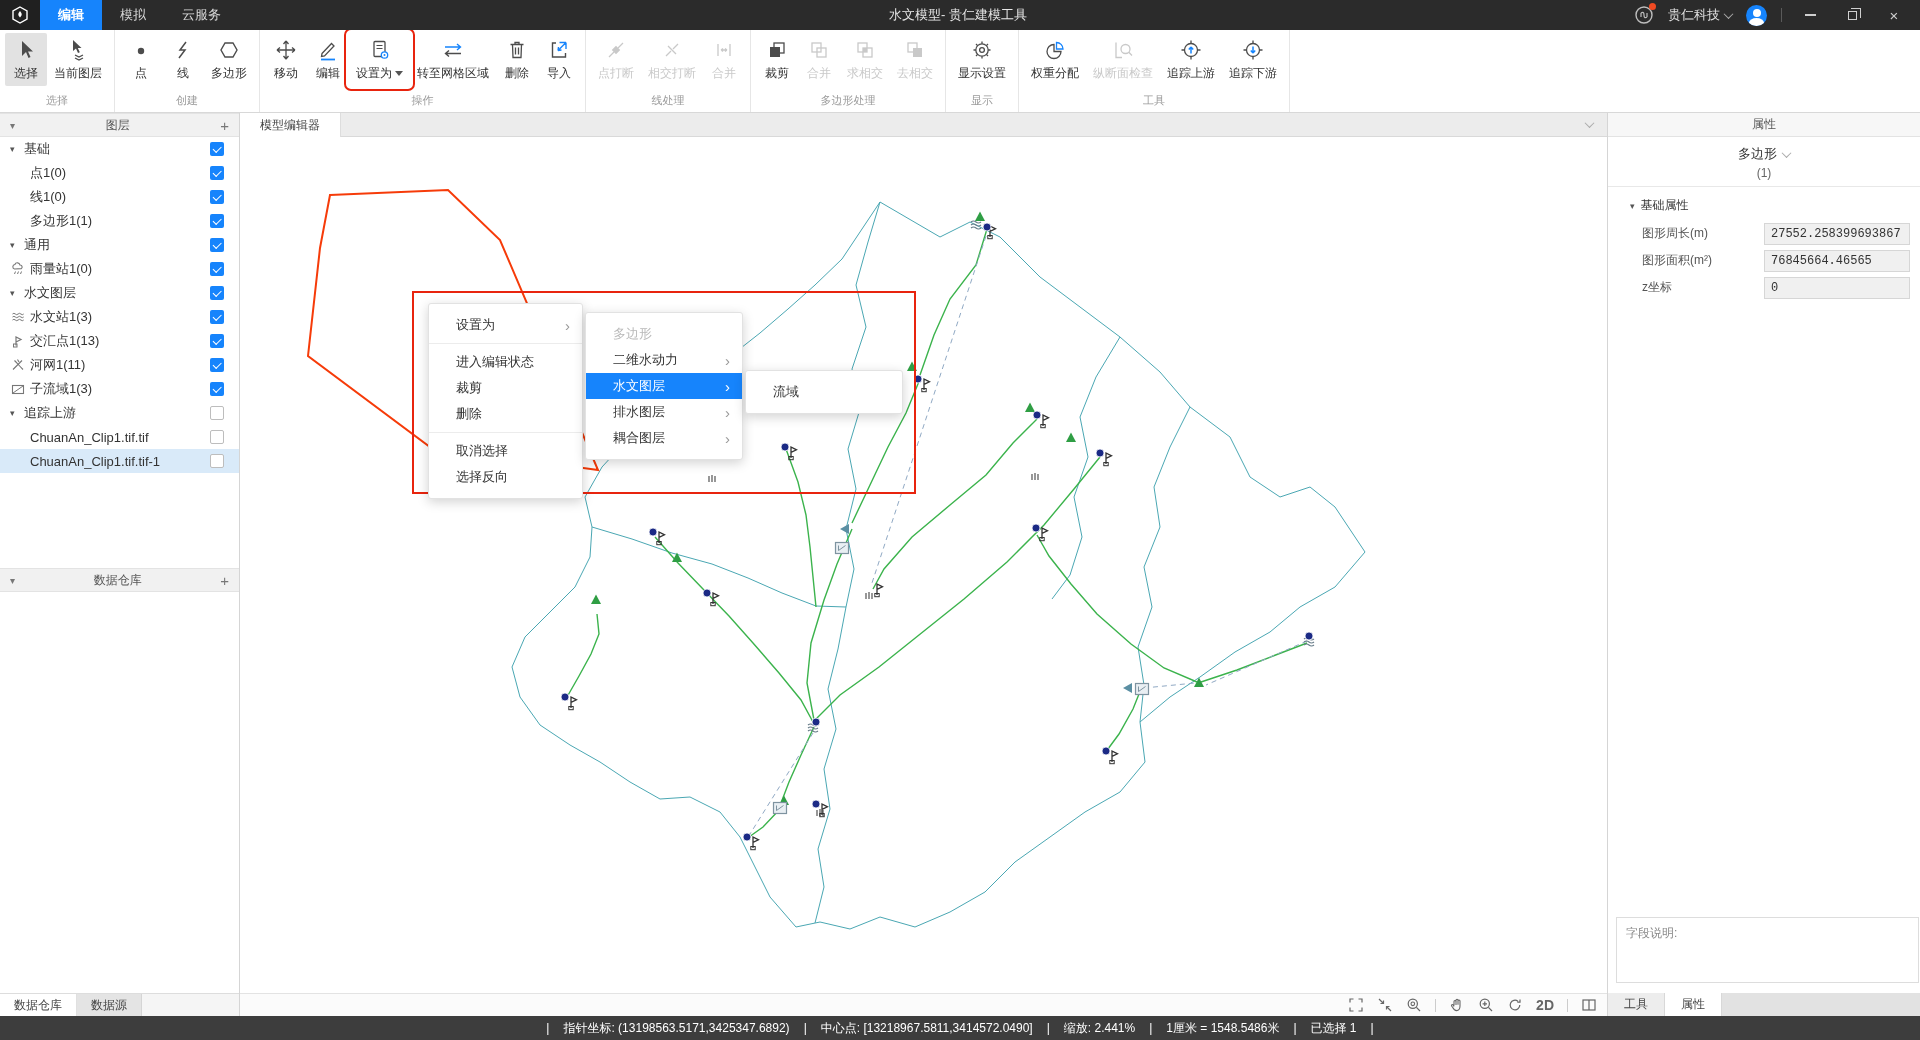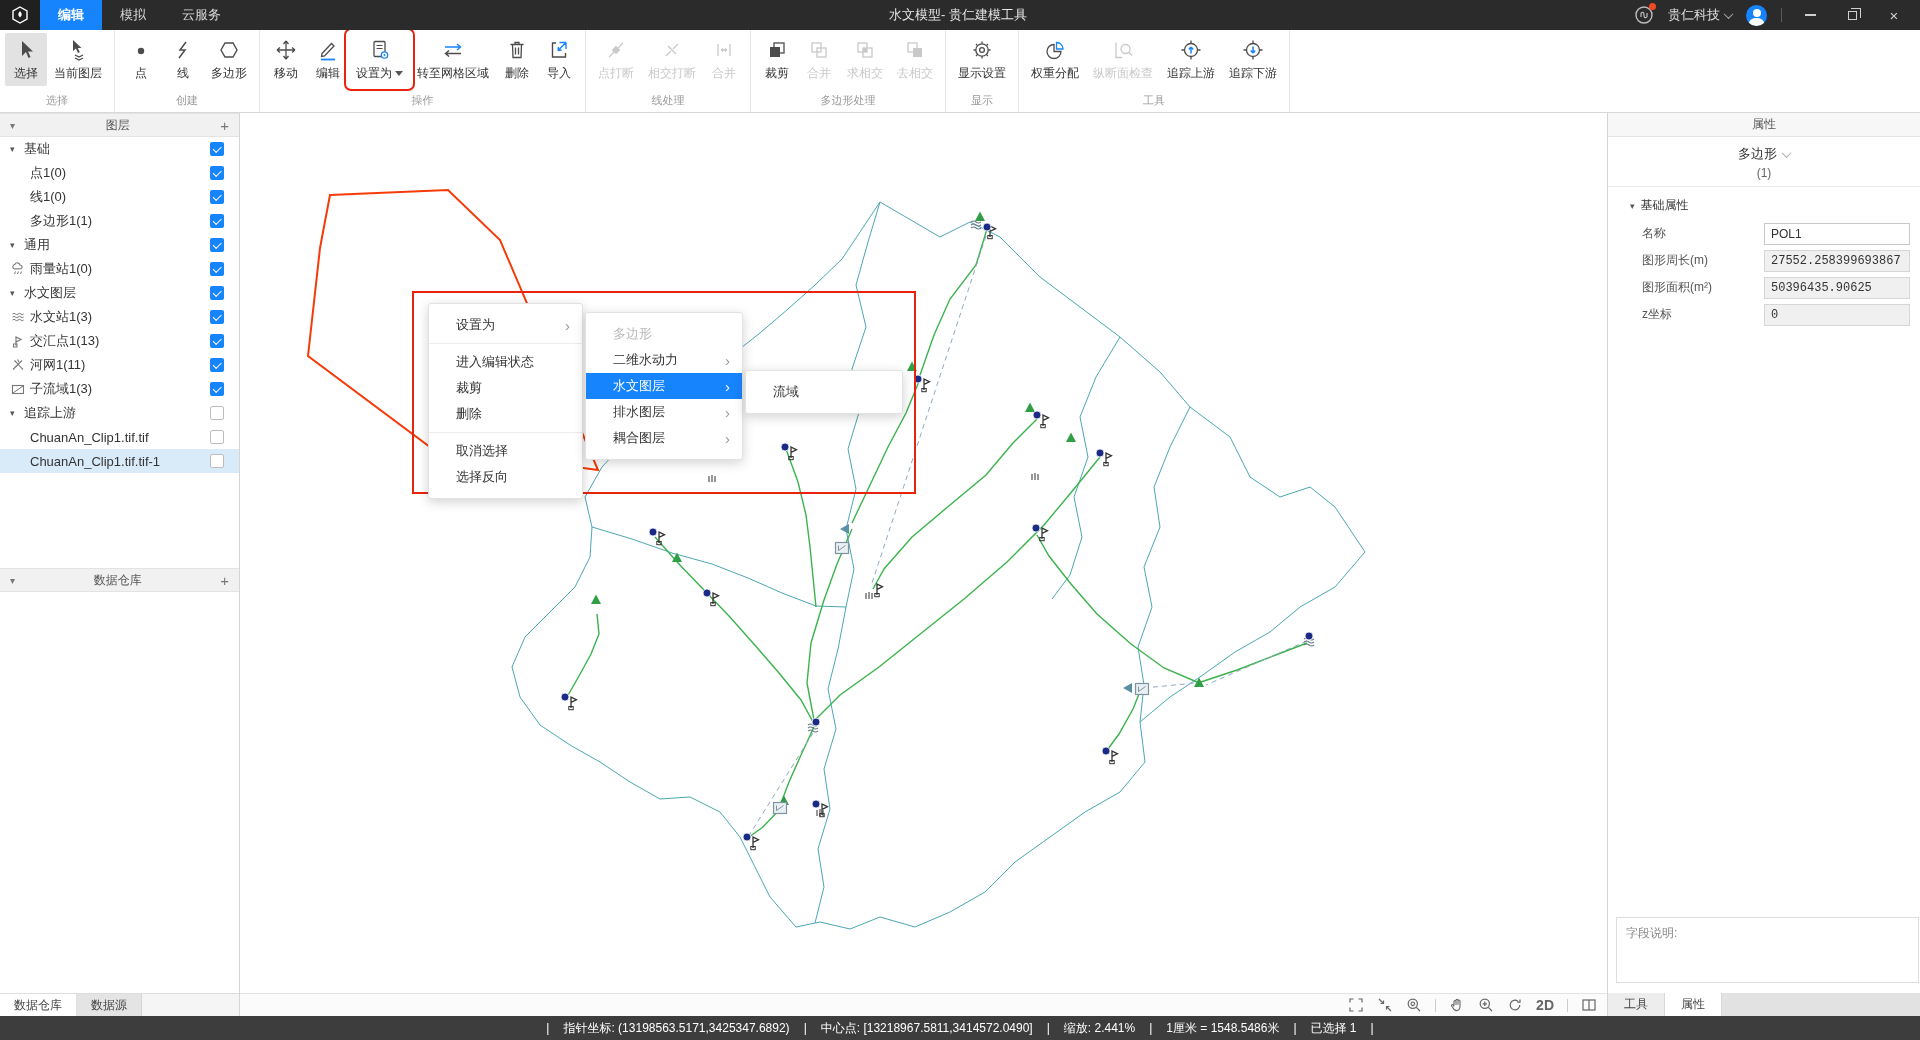--- a/index.html
+++ b/index.html
@@ -458,20 +458,24 @@
       <span class="ph-plus">+</span>
     </div>
     <div class="side-fill"></div>
     <div class="bottom-tabs">
       <div class="btab active">数据仓库</div>
       <div class="btab inactive">数据源</div>
     </div>
   </div>
 
   <div class="canvas">
+    <div class="tabstrip">
+      <div class="ctab">模型编辑器</div>
+      <span class="chev strip-chev"></span>
+    </div>
 
     <div class="map">
       <svg width="1367" height="879" viewBox="0 0 1367 879">
         <defs>
           <g id="m-dot">
               <circle r="4" fill="#1b2a85" stroke="#fff" stroke-width="0.8"></circle>
             </g>
           <g id="m-flag">
               <path d="M0 3 V-8 L5.5 -5.2 L0 -2.6" fill="none" stroke="#333" stroke-width="1.3"></path>
               <rect x="-2.2" y="1.5" width="4.4" height="3.2" fill="none" stroke="#333" stroke-width="1"></rect>
@@ -674,30 +678,26 @@
           <span>多边形</span>
           <span class="chev"></span>
         </div>
       <div class="sel-count">(1)</div>
     </div>
     <div class="sect-head">
       <span class="arrow">▾</span>
       <span>基础属性</span>
     </div>
     <div class="prow">
-        <span class="plabel">名称</span>
-        <div class="pinput">POL1</div>
-      </div>
-    <div class="prow">
         <span class="plabel">图形周长(m)</span>
         <div class="pinput ro">27552.258399693867</div>
       </div>
     <div class="prow">
         <span class="plabel">图形面积(m²)</span>
-        <div class="pinput ro">50396435.90625</div>
+        <div class="pinput ro">76845664.46565</div>
       </div>
     <div class="prow">
         <span class="plabel">z坐标</span>
         <div class="pinput ro">0</div>
       </div>
 
     <div class="field-note"><span>字段说明:</span></div>
 
     <div class="props-tabs">
       <div class="ptab inactive">工具</div>

